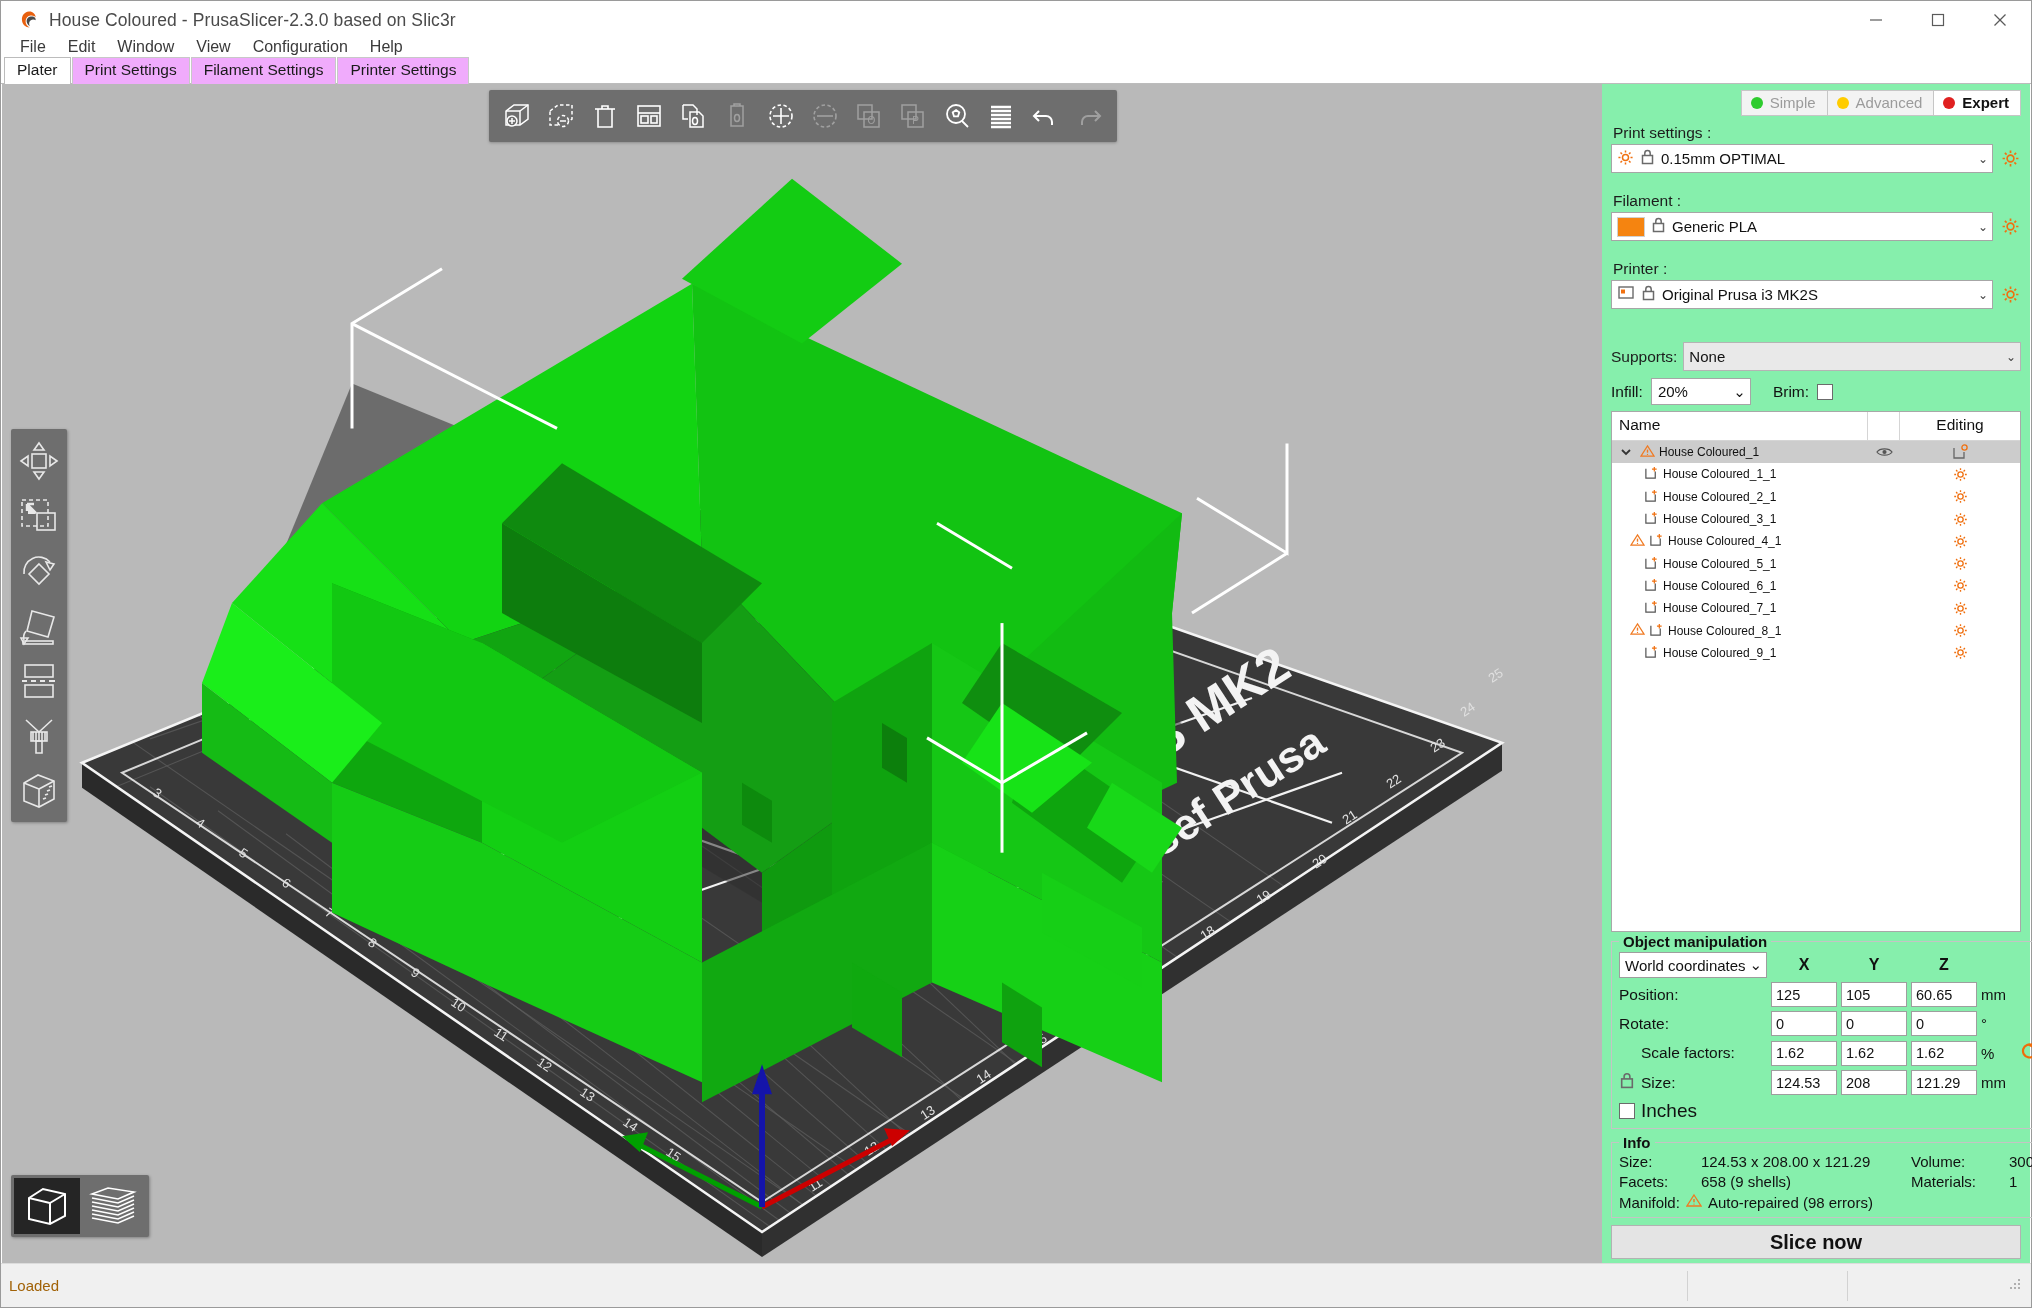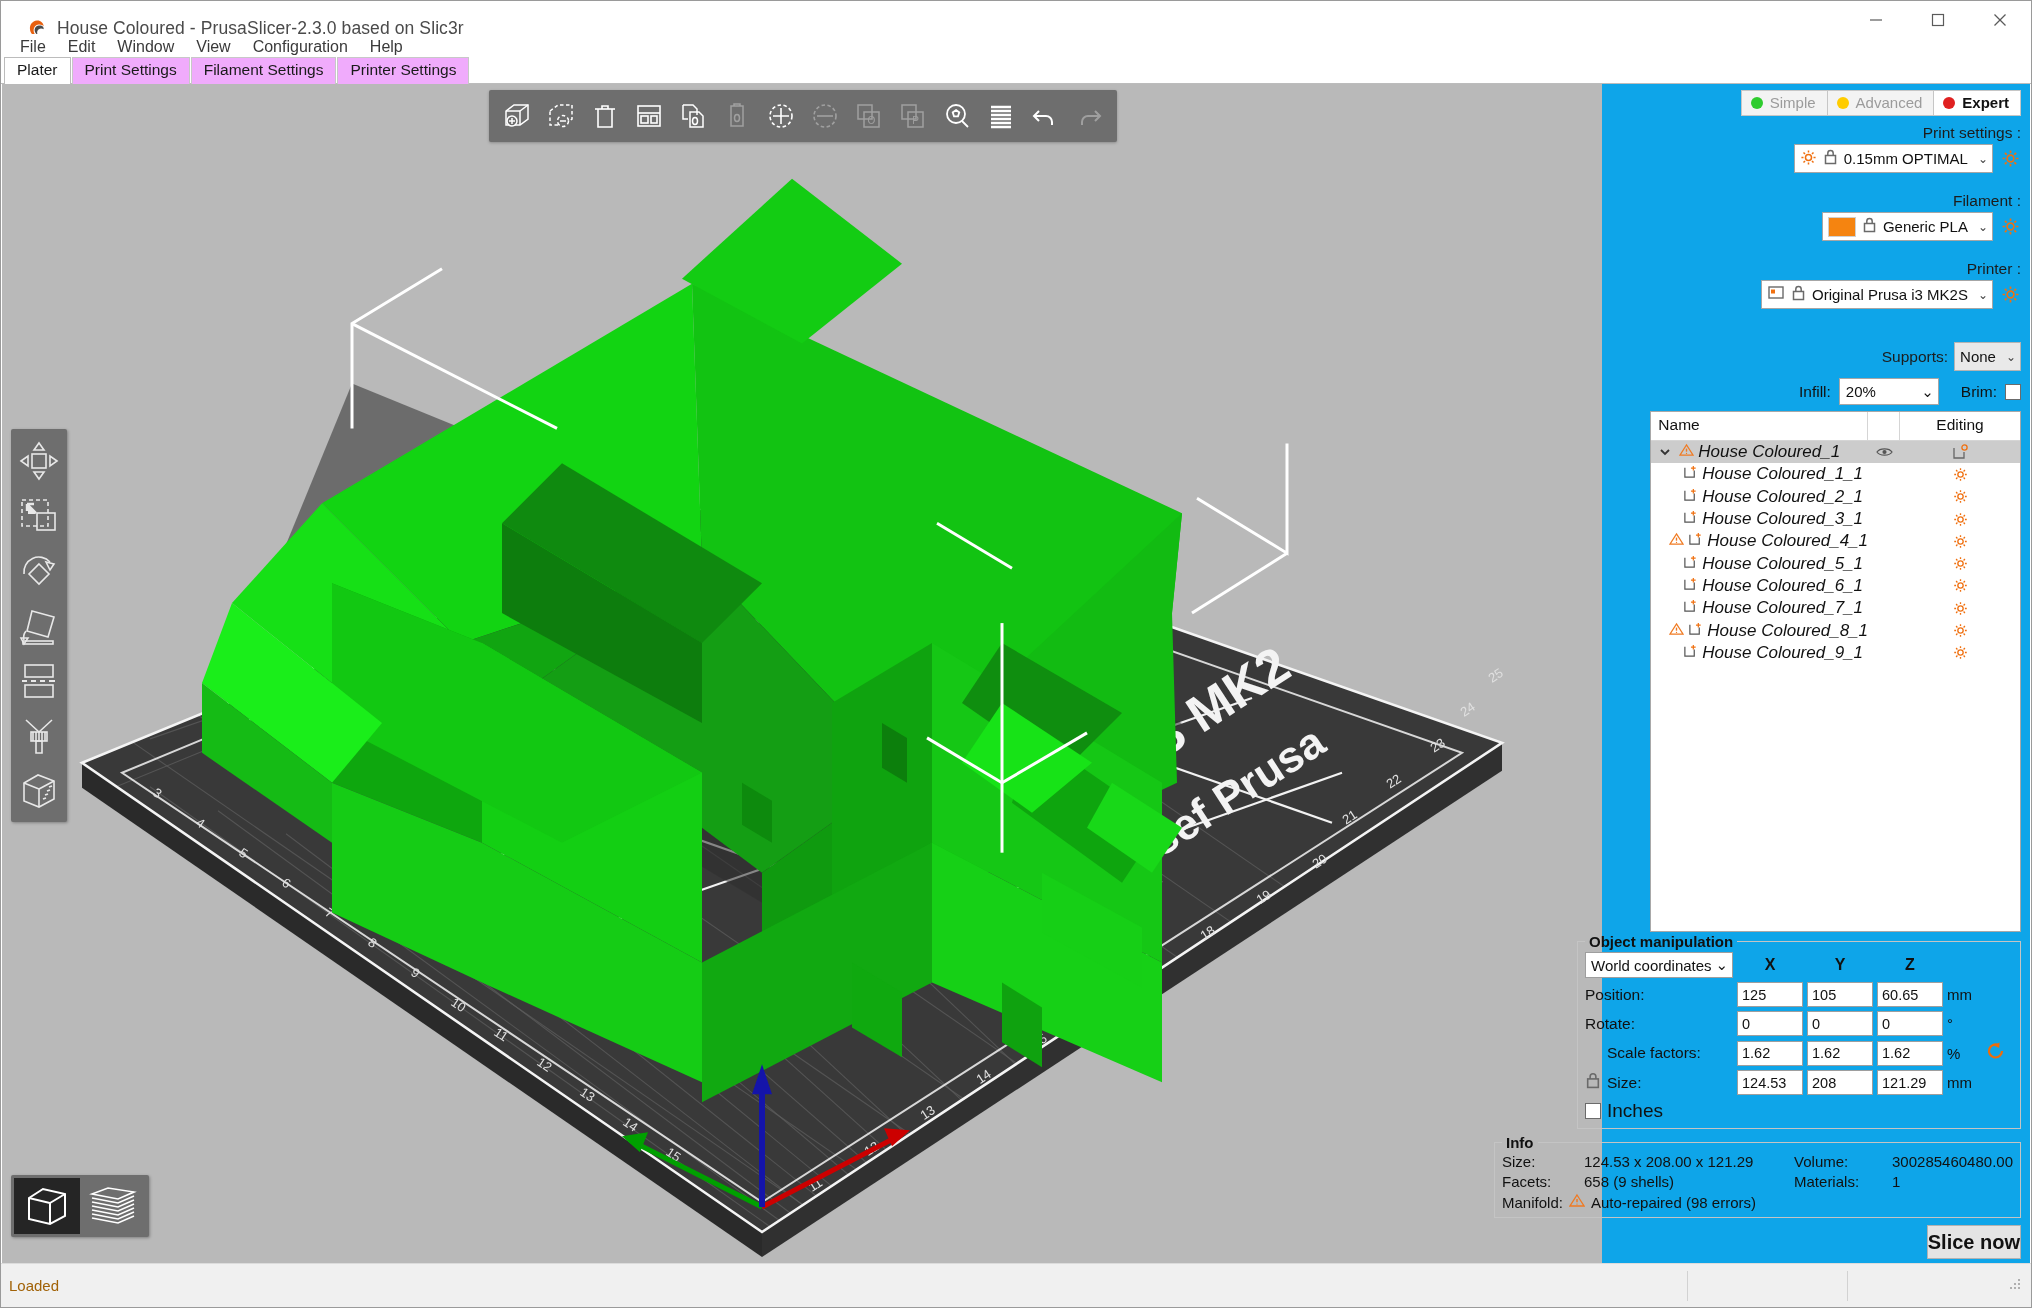--- a/index.html
+++ b/index.html
@@ -13,23 +13,23 @@
   }
   #app {
     position: relative;
     width: 2032px; height: 1308px;
     background: #ffffff;
     border: 1px solid #9a9a9a;
   }
 
   
   .titlebar {
-    position: absolute; top: 0; left: 12px; right: 0; height: 38px;
+    position: absolute; top: 0; left: 4px; right: 0; height: 38px;
     background: #ffffff;
-    display: flex; align-items: flex-end;
+    display: flex; align-items: center;
   }
   .title-logo {
     width: 20px; height: 20px; margin-left: 14px; margin-right: 10px;
     position: relative; flex: 0 0 auto;
   }
   .title-logo svg { display:block; }
   .title-text {
     font-size: 17.5px; color: #4a4a4a; letter-spacing: 0.1px;
     white-space: nowrap;
   }
@@ -128,23 +128,23 @@
     padding: 3px;
     z-index: 20;
     box-shadow: 1px 1px 3px rgba(0,0,0,.3);
   }
   .vt-btn { width: 66px; height: 56px; display:flex; align-items:center; justify-content:center; }
   .vt-btn.active { background: #252525; }
 
   
   .sidebar {
     position: absolute; top: 0; right: 1px; width: 428px; bottom: 0;
-    background: #0ea5e9;
+    background: #86efac;
     padding: 6px 9px 4px 9px;
-    display: flex; flex-direction: column; align-items: flex-end;
+    display: flex; flex-direction: column;
   }
 
   .mode-row { display: flex; justify-content: flex-end; align-items: center; margin-bottom: 6px; }
   .mode-btn {
     display: flex; align-items: center; gap: 7px;
     padding: 3px 11px 4px 9px;
     border: 1px solid #c6c6c6;
     background: #f3f3f3;
     font-size: 15px; color: #9b9b9b;
     margin-left: -1px;
@@ -188,21 +188,21 @@
     background:#fff;
     display:flex; flex-direction:column;
     min-height: 0;
     margin-bottom: 1px;
   }
   .objlist-head { display:flex; height:29px; border-bottom:1px solid #d5d5d5; flex:0 0 auto; }
   .oh-name { flex: 1 1 auto; font-size:15.5px; color:#111; padding:4px 0 0 7px; border-right:1px solid #d5d5d5;}
   .oh-eye { width: 32px; border-right:1px solid #d5d5d5; }
   .oh-edit { width: 120px; font-size:15.5px; color:#111; text-align:center; padding-top:4px; }
   .objlist-body { flex:1 1 auto; overflow:hidden; }
-  .obj-row { display:flex; align-items:center; height:22.3px; font-size:17px; color:#111;font-style:italic; }
+  .obj-row { display:flex; align-items:center; height:22.3px; font-size:12px; color:#111; }
   .obj-row.selected { background:#cccccc; }
   .obj-name { flex:1 1 auto; display:flex; align-items:center; gap:4px; padding-left:4px; white-space:nowrap; }
   .obj-eye { width:32px; display:flex; align-items:center; justify-content:center; }
   .obj-edit { width:120px; display:flex; align-items:center; justify-content:center; }
   .indent { display:inline-block; width:24px; flex:0 0 auto; }
   .chev-row { width:20px; display:flex; align-items:center; justify-content:center; flex:0 0 auto; }
 
   
   fieldset.grp {
     border: 1px solid #c4c4c4;

